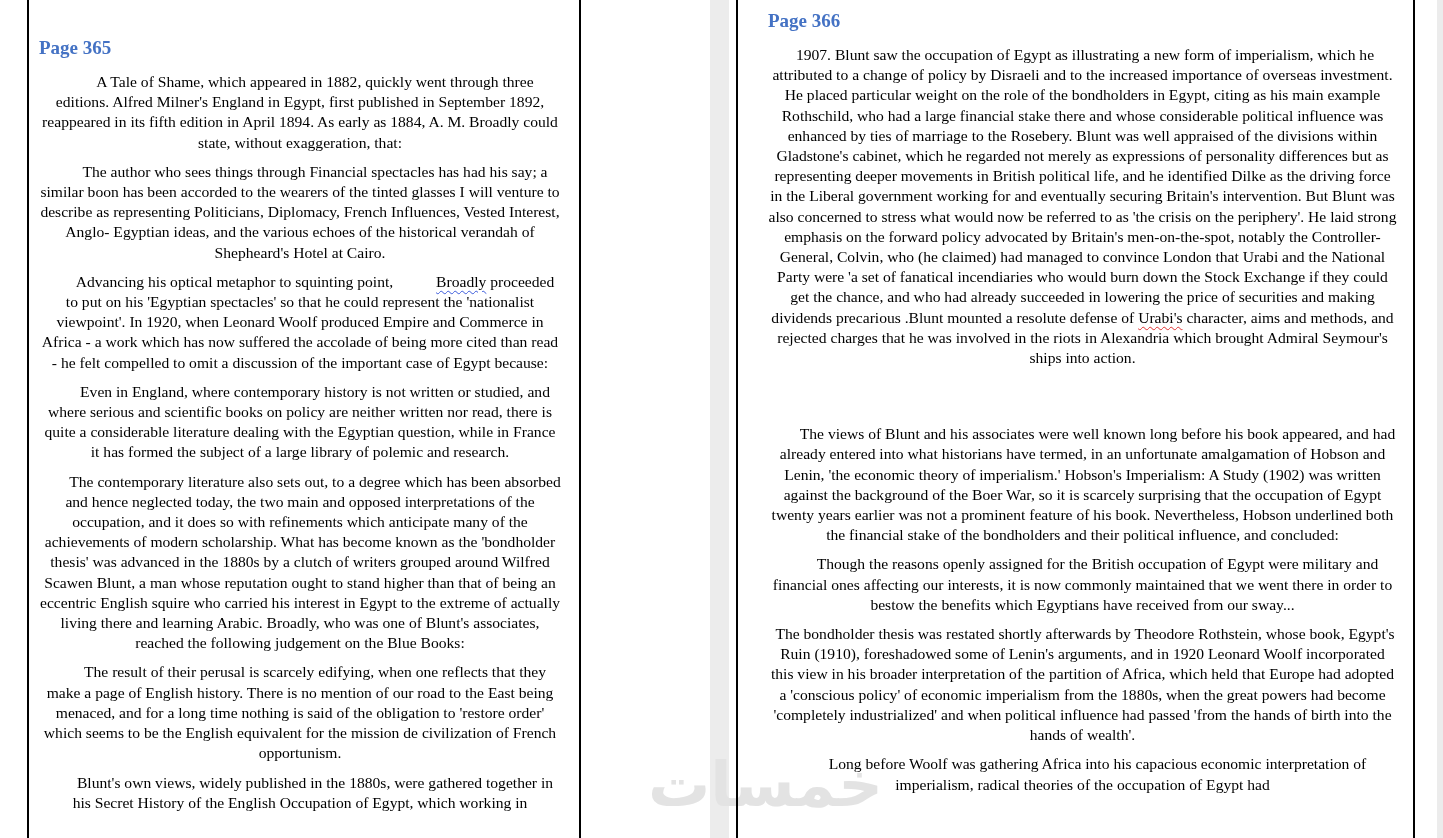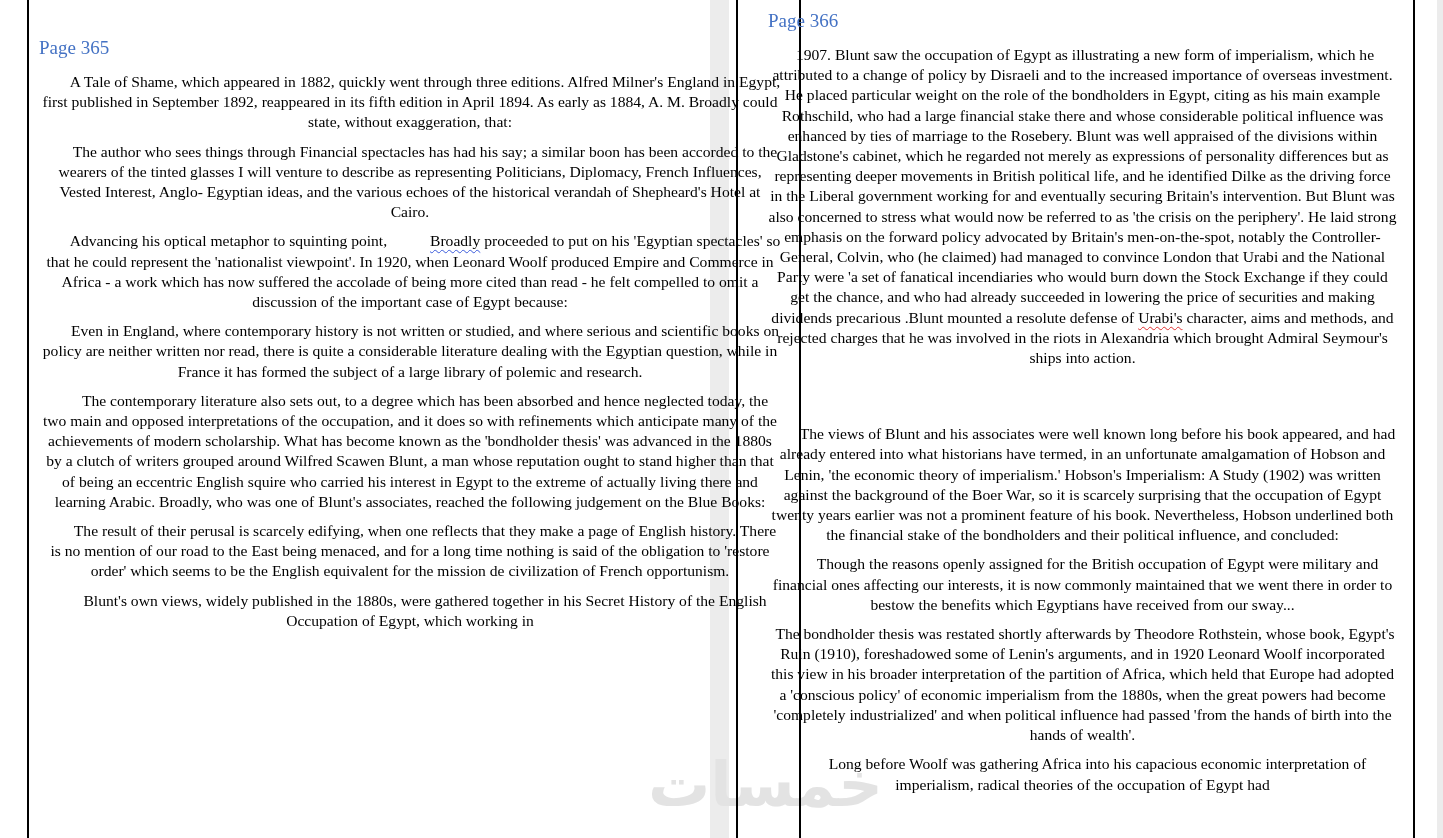--- a/index.html
+++ b/index.html
@@ -41,30 +41,30 @@
   .scroll-strip.middle { left: 710px; width: 19px; }
   .scroll-strip.right-edge { left: 1437px; width: 6px; }
 
   .page {
     position: absolute; top: 0; bottom: 0;
     border-left: 2px solid var(--border-color);
     border-right: 2px solid var(--border-color);
     background: transparent;
     z-index: 2;
   }
-  .page.left  { left: 27px;  width: 774px; }
+  .page.left  { left: 27px;  width: 554px; }
   .page.right { left: 736px; width: 679px; }
 
   .page-inner { position: relative; }
   .page.left  .page-inner { padding: 37px 18px 0 10px; }
   .page.right .page-inner { padding: 10px 16px 0 30px; }
 
   .page-heading {
     font-size: 19px;
-    font-weight: normal;
+    font-weight: bold;
     color: var(--heading-color);
     margin-bottom: 13px;
   }
 
   .doc-text p {
     font-size: 15.6px;
     line-height: 20.2px;
     text-indent: 30px;
     margin-bottom: 9px;
     text-align: center;

